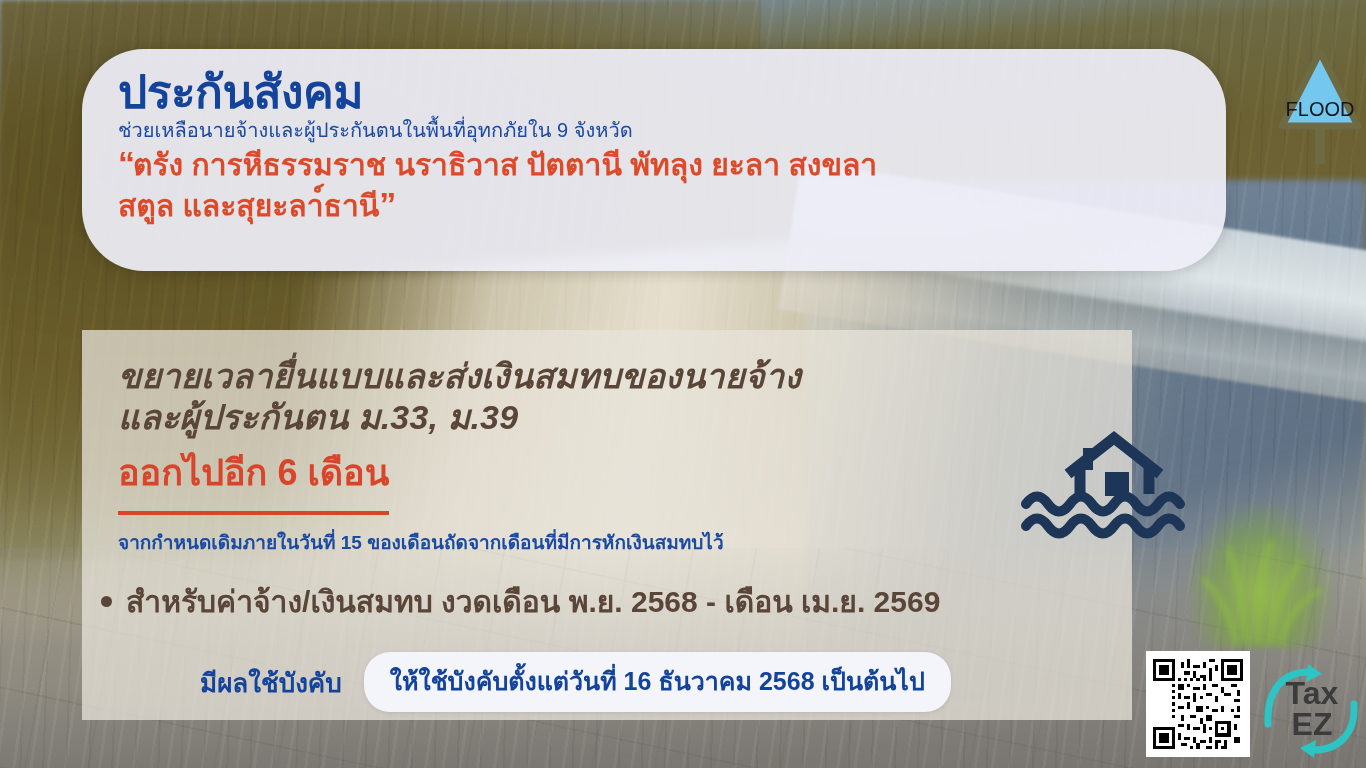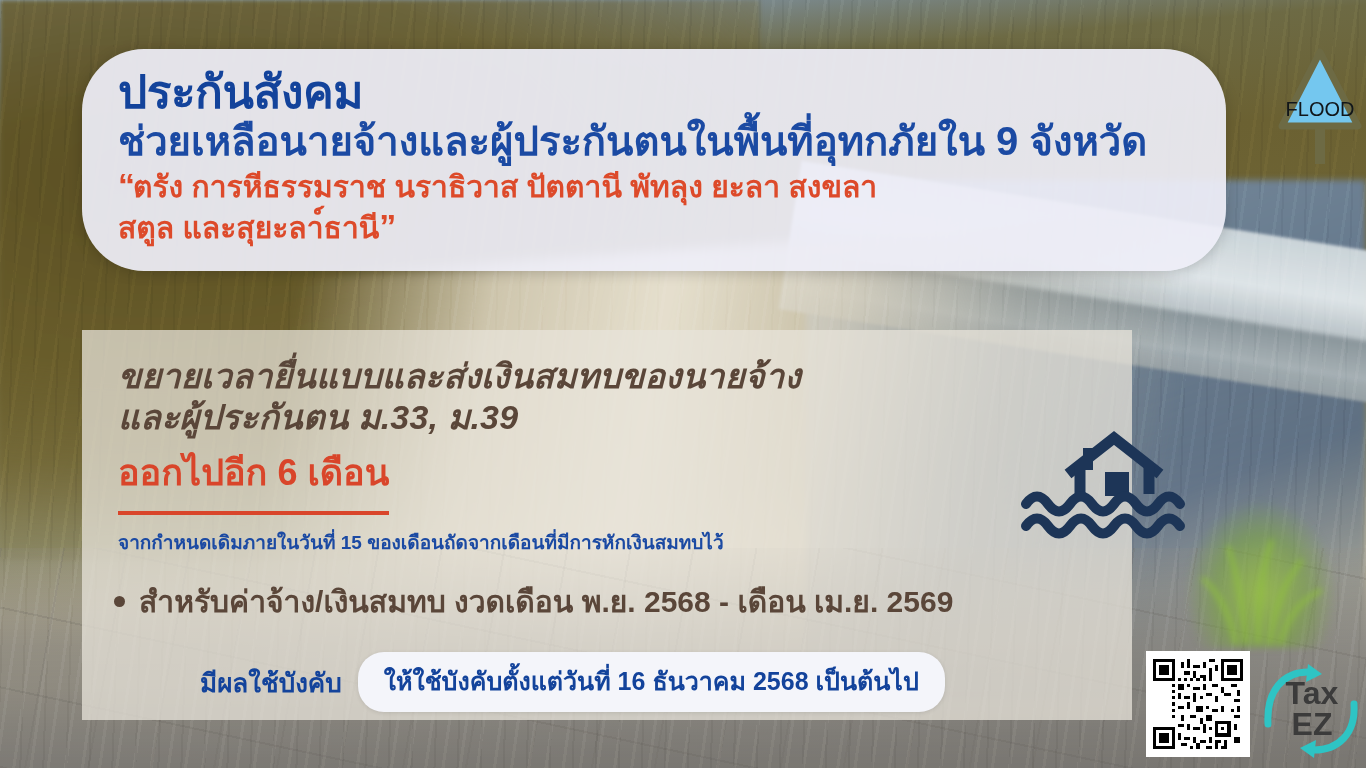--- a/index.html
+++ b/index.html
@@ -79,21 +79,21 @@
     background:rgba(238,238,248,.93);
     border-radius:62px;
     box-shadow:0 2px 14px rgba(0,0,0,.18);
   }
   .hc-inner{position:absolute;left:0;top:0;right:0;padding:20px 36px 0 36px;}
   .h-title{
     font-size:46px;font-weight:bold;color:#13439b;letter-spacing:-.5px;
     line-height:1.0;margin:0 0 4px 0;white-space:nowrap;
   }
   .h-sub{
-    font-size:40px;font-weight:bold;color:#1b4aa3;line-height:1.1;
+    font-size:20px;font-weight:normal;color:#1b4aa3;line-height:1.1;
     margin:0 0 2px 0;white-space:nowrap;
   }
   .h-prov{
     font-size:30px;font-weight:bold;color:#dd4a2a;line-height:1.22;
     margin:0;
   }
   .h-prov .qm{font-size:34px;letter-spacing:-2px;}
 
   
   .flood-sign{position:absolute;left:1278px;top:38px;width:84px;height:130px;}
@@ -111,33 +111,33 @@
   .m-highlight{
     display:inline-block;margin-top:14px;
     font-size:36px;font-weight:bold;color:#d9452a;
     border-bottom:4px solid #d9452a;padding-bottom:18px;line-height:1.15;
   }
   .m-note{
     margin-top:12px;font-size:19px;font-weight:bold;color:#1b4aa3;
     white-space:nowrap;
   }
   .m-bullet{
-    position:absolute;left:32px;top:248px;
+    position:absolute;left:19px;top:248px;
     font-size:30px;font-weight:bold;color:#5a4639;white-space:nowrap;
   }
   .m-bullet .dot{
     display:inline-block;width:11px;height:11px;border-radius:50%;
     background:#5a4639;vertical-align:middle;margin:0 14px 6px 0;
   }
 
   
   .house-icon{position:absolute;left:1010px;top:428px;width:200px;height:112px;}
 
   
-  .eff-row{position:absolute;left:200px;top:652px;display:flex;align-items:center;gap:16px;}
+  .eff-row{position:absolute;left:200px;top:652px;display:flex;align-items:center;gap:22px;}
   .eff-label{font-size:26px;font-weight:bold;color:#13439b;white-space:nowrap;}
   .eff-pill{
     background:#f4f5fa;border-radius:26px;padding:9px 26px 11px 26px;
     font-size:25px;color:#13439b;white-space:nowrap;font-weight:bold;
     box-shadow:0 1px 4px rgba(0,0,0,.10);
   }
 
   
   .qr-wrap{
     position:absolute;left:1146px;top:651px;width:104px;height:106px;

